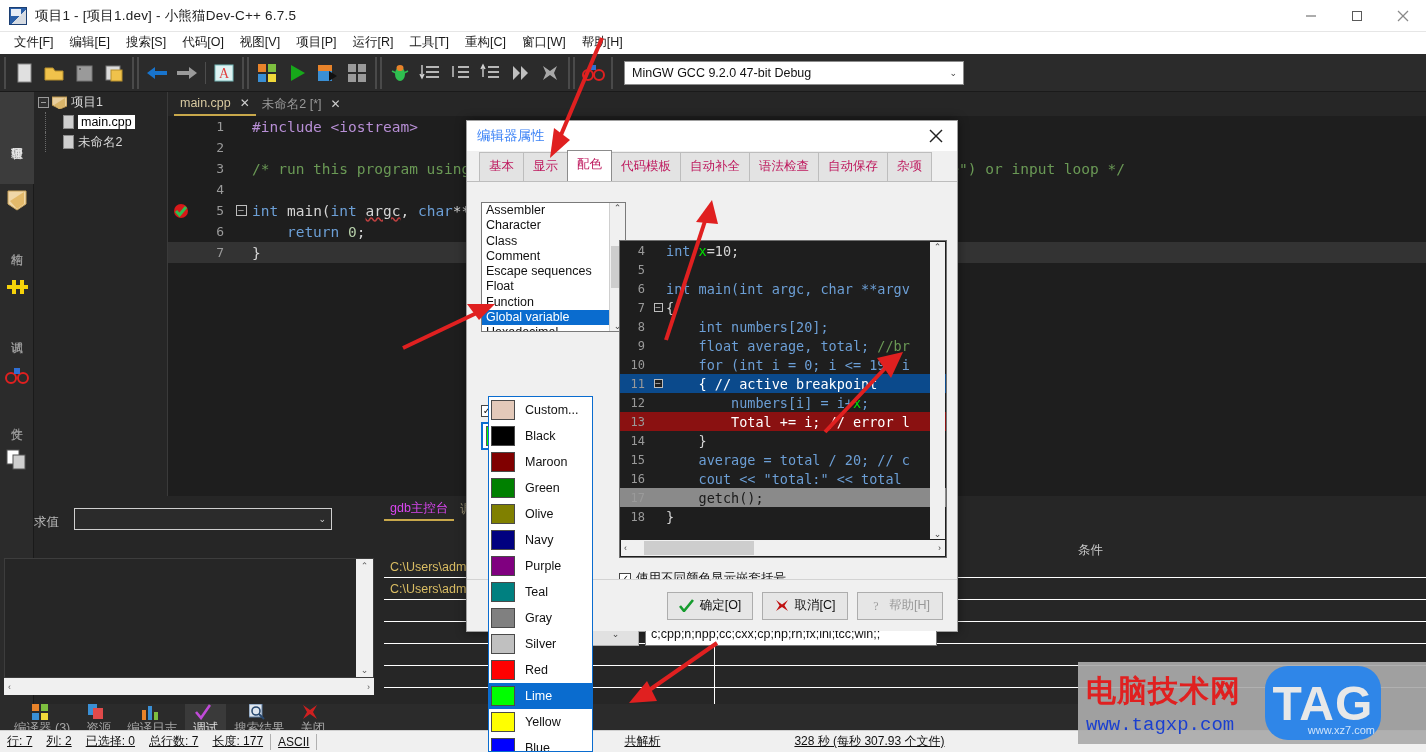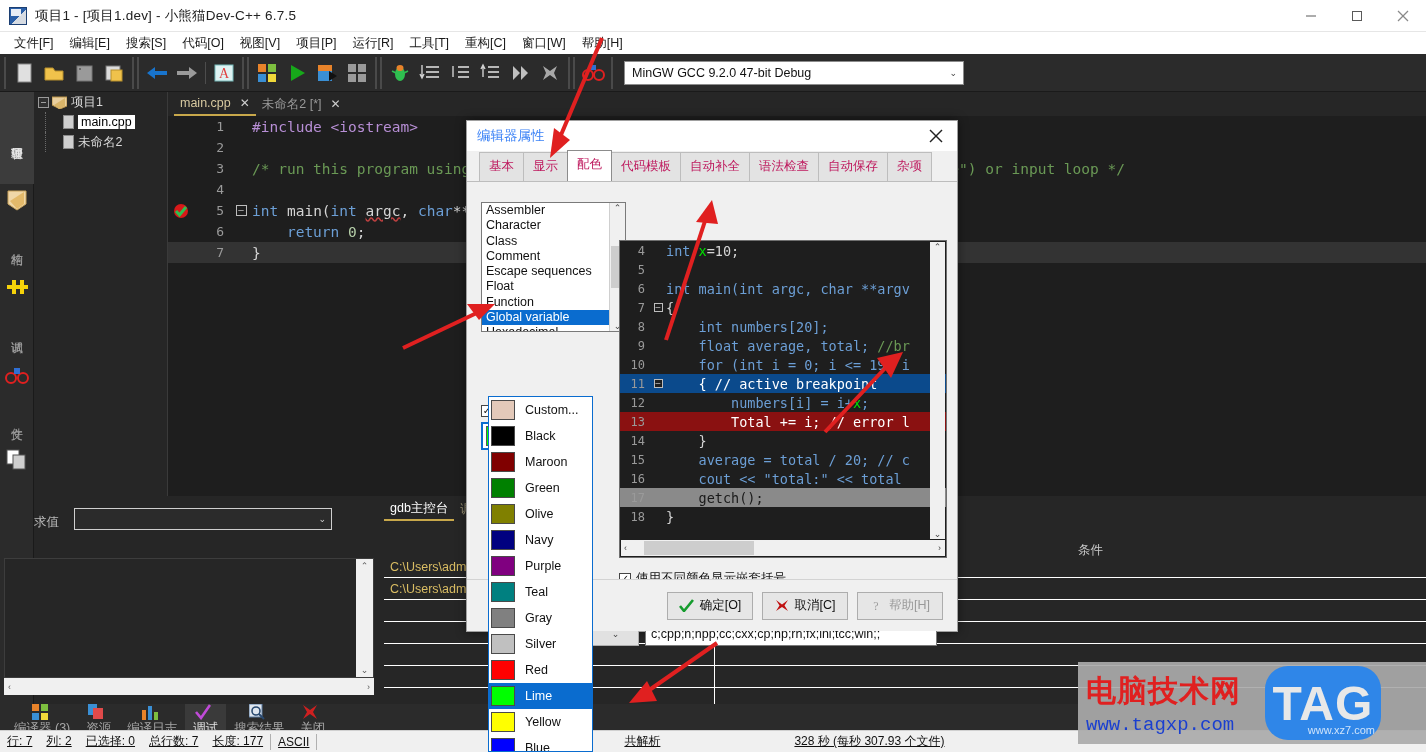--- a/index.html
+++ b/index.html
@@ -31,21 +31,21 @@
   .win-btns { margin-left: auto; display: flex; height: 32px; }
   .win-btn {
     width: 46px; height: 32px; display: flex; align-items: center; justify-content: center;
     color: #5a5a5a; font-size: 13px;
   }
   .win-btn svg { display: block; }
 
   
   .menubar {
     position: absolute; left: 0; top: 32px; width: 1426px; height: 22px;
-    background: #ffffff; display: flex; align-items: center; padding-left: 6px;
+    background: #ffffff; display: flex; align-items: flex-start; padding-left: 6px;
   }
   .menu-item { font-size: 12.5px; color: #1a1a1a; padding: 2px 8px; white-space: nowrap; }
 
   
   .toolbar {
     position: absolute; left: 0; top: 54px; width: 1426px; height: 38px;
     background: #2b2b2b; display: flex; align-items: center; padding-left: 4px;
     border-bottom: 1px solid #1a1a1a;
   }
   .tgroup { display: flex; align-items: center; height: 32px;
@@ -150,21 +150,21 @@
   }
   .hscroll .arw { font-size: 9px; color:#5a5a5a; padding: 0 4px;}
 
   
   .gdbpanel {
     position: absolute; left: 378px; top: 496px; width: 1048px; height: 208px;
     background: #262626;
   }
   .gdb-tabs { display: flex; align-items: center; height: 26px; padding-left: 6px; }
   .gdb-tab { font-size: 12.5px; color: #a09878; padding: 2px 6px; }
-  .gdb-tab.active { color: #ffffff; border-bottom: 2px solid #c8a84b; }
+  .gdb-tab.active { color: #d946ef; border-bottom: 2px solid #c8a84b; }
   .rowline { border-bottom: 1px solid #ffffff; height: 22px; display:flex; align-items:center; }
   .rowline .c1 { width: 330px; color: #d9bc63; font-size: 12.5px; padding-left: 6px; overflow:hidden; white-space:nowrap;}
   .rowline .cdiv { width: 1px; align-self: stretch; background: #ffffff; }
   .cond-hdr { position:absolute; left: 700px; top: 46px; color:#c9c9c9; font-size:12.5px; }
 
   
   .btmtabs {
     position: absolute; left: 0; top: 704px; width: 1426px; height: 26px;
     background: #2b2b2b; display: flex; align-items: center; padding-left: 6px;
   }

